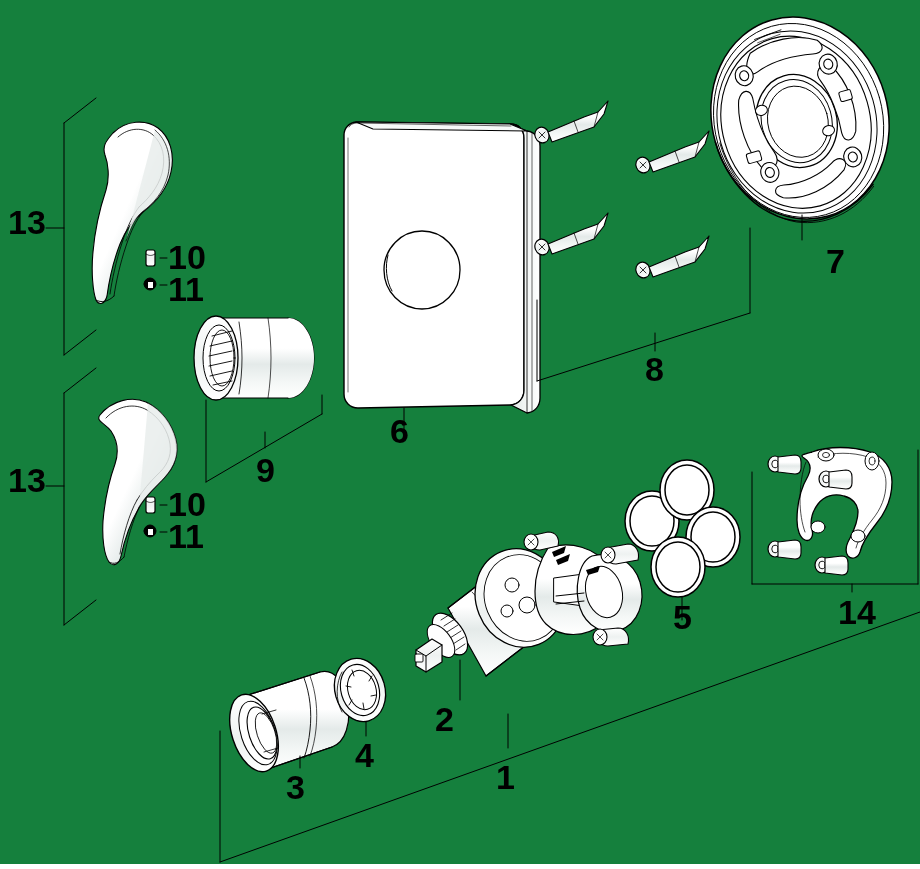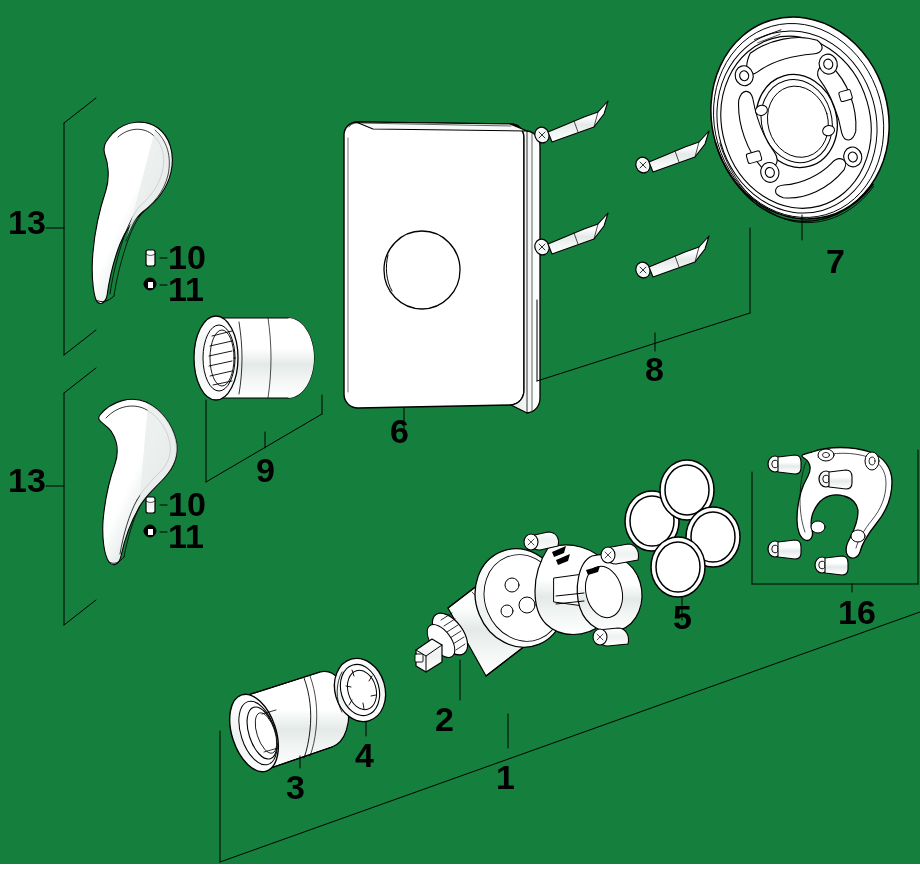--- a/index.html
+++ b/index.html
@@ -467,19 +467,19 @@
   <div class="num n-big" style="left:168px; top:240px;">10</div>
   <div class="num n-big" style="left:168px; top:272px;">11</div>
   <div class="num n-big" style="left:8px;   top:463px;">13</div>
   <div class="num n-big" style="left:168px; top:487px;">10</div>
   <div class="num n-big" style="left:168px; top:519px;">11</div>
   <div class="num n-big" style="left:256px; top:453px;">9</div>
   <div class="num n-big" style="left:390px; top:414px;">6</div>
   <div class="num n-big" style="left:645px; top:352px;">8</div>
   <div class="num n-big" style="left:826px; top:244px;">7</div>
   <div class="num n-big" style="left:673px; top:600px;">5</div>
-  <div class="num n-big" style="left:838px; top:595px;">16</div>
+  <div class="num n-big" style="left:838px; top:595px;">14</div>
   <div class="num n-big" style="left:435px; top:702px;">2</div>
   <div class="num n-big" style="left:355px; top:738px;">4</div>
   <div class="num n-big" style="left:286px; top:770px;">3</div>
   <div class="num n-big" style="left:496px; top:760px;">1</div>
 
 </div>
 
 </body></html>

